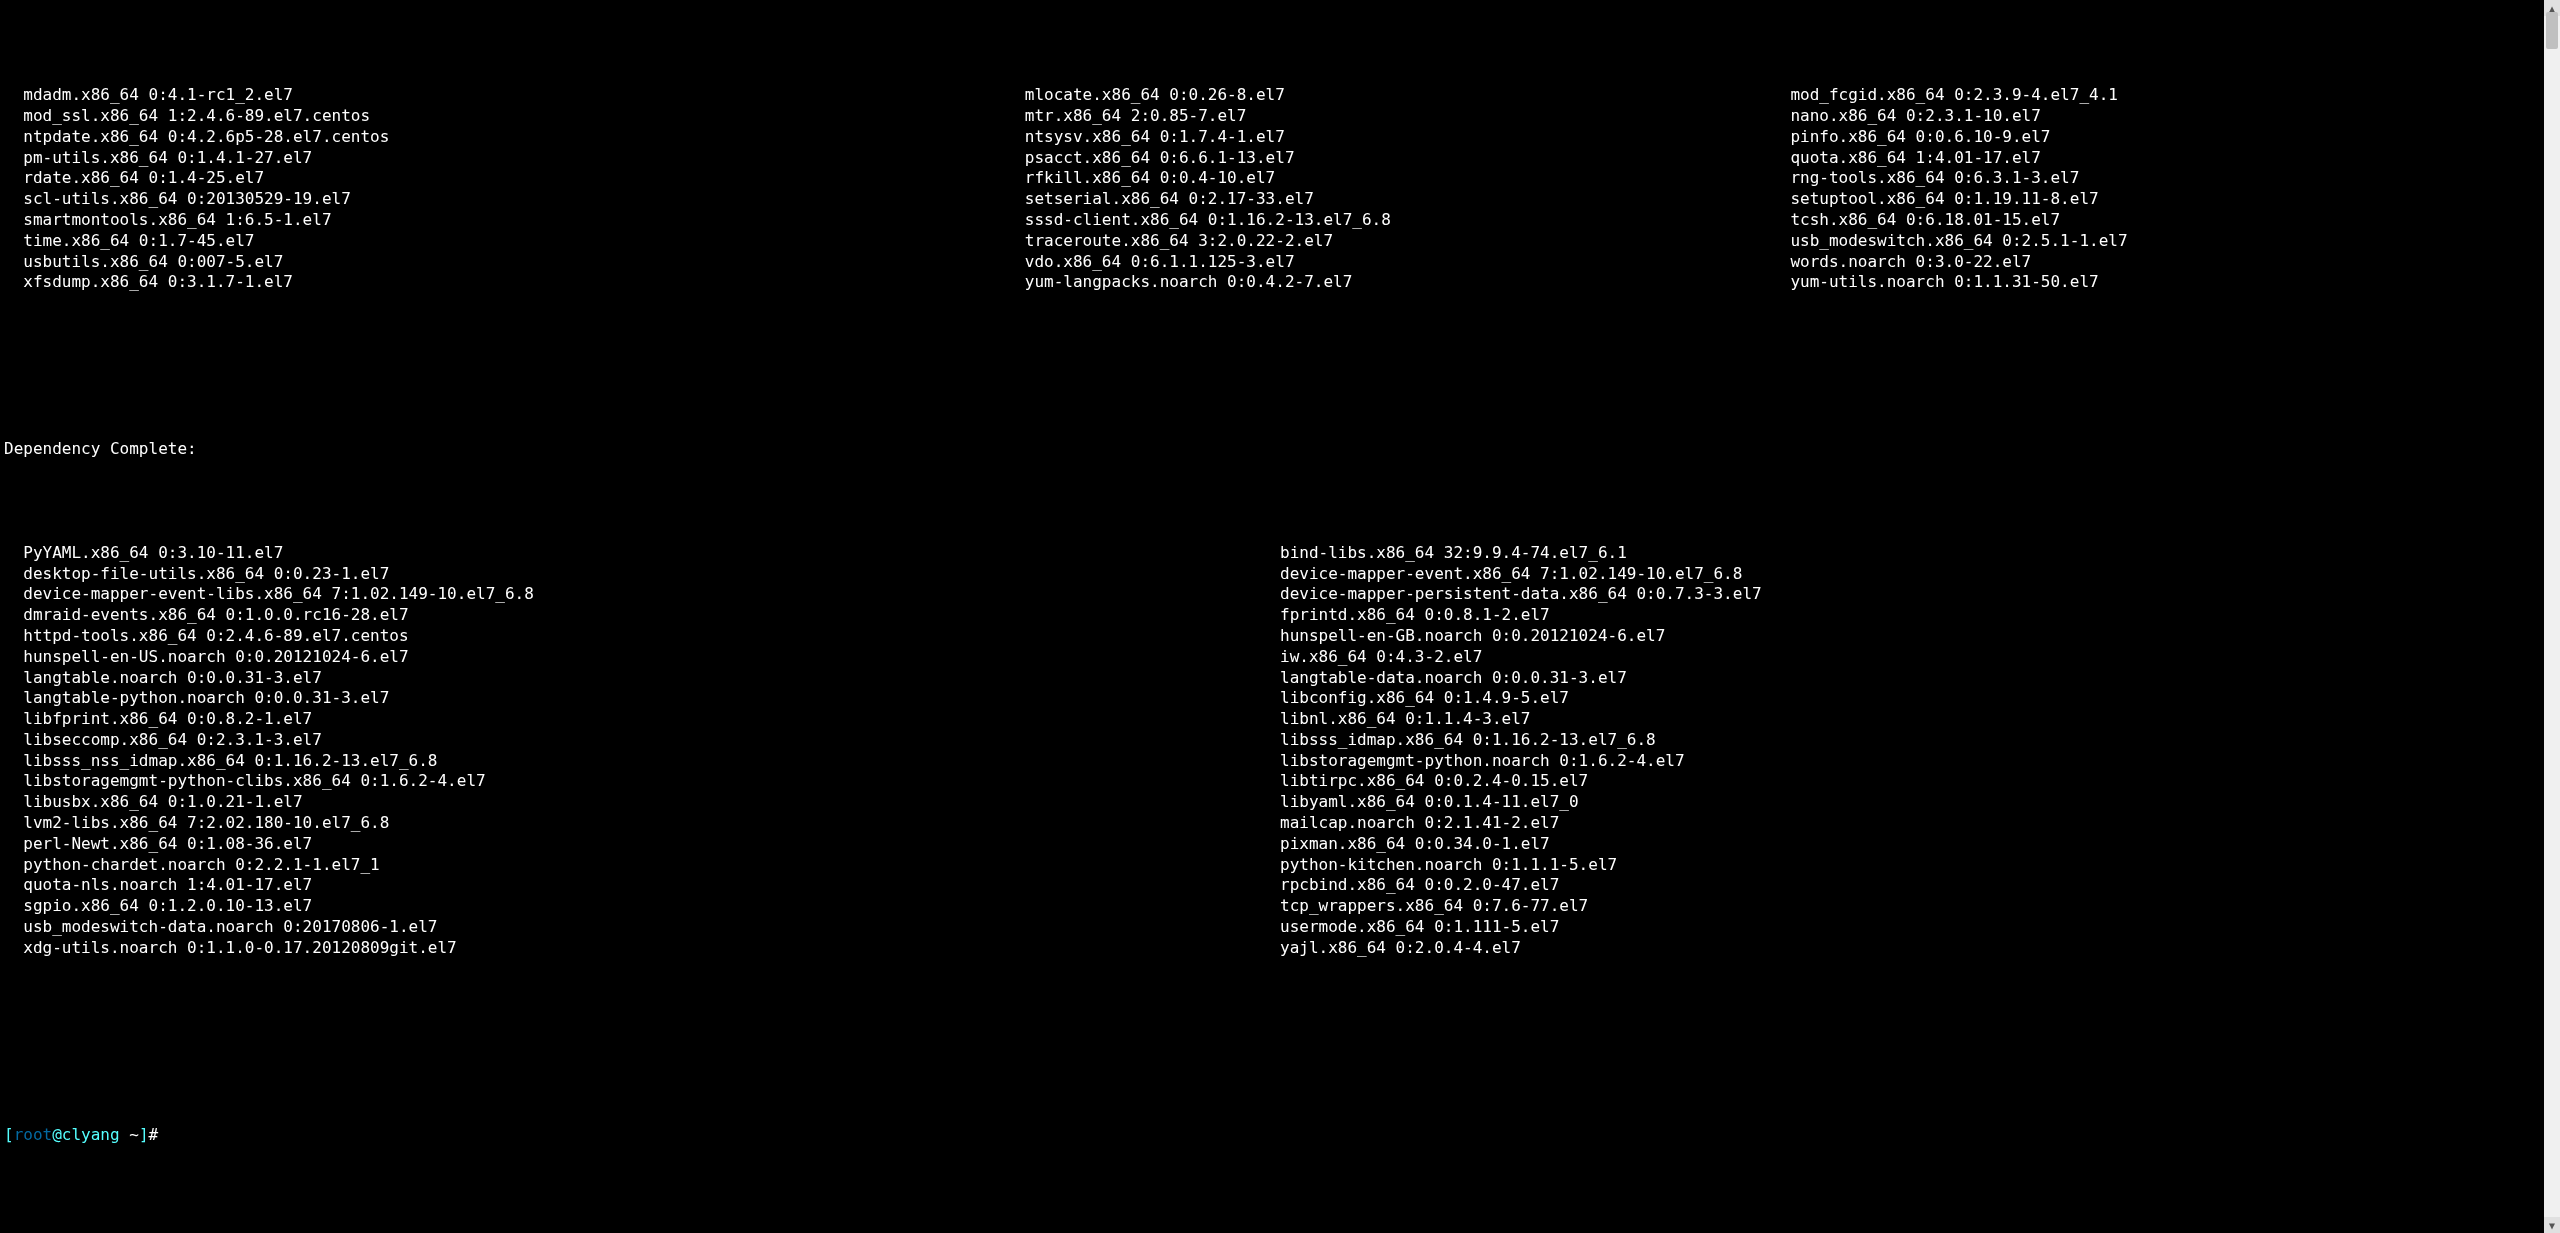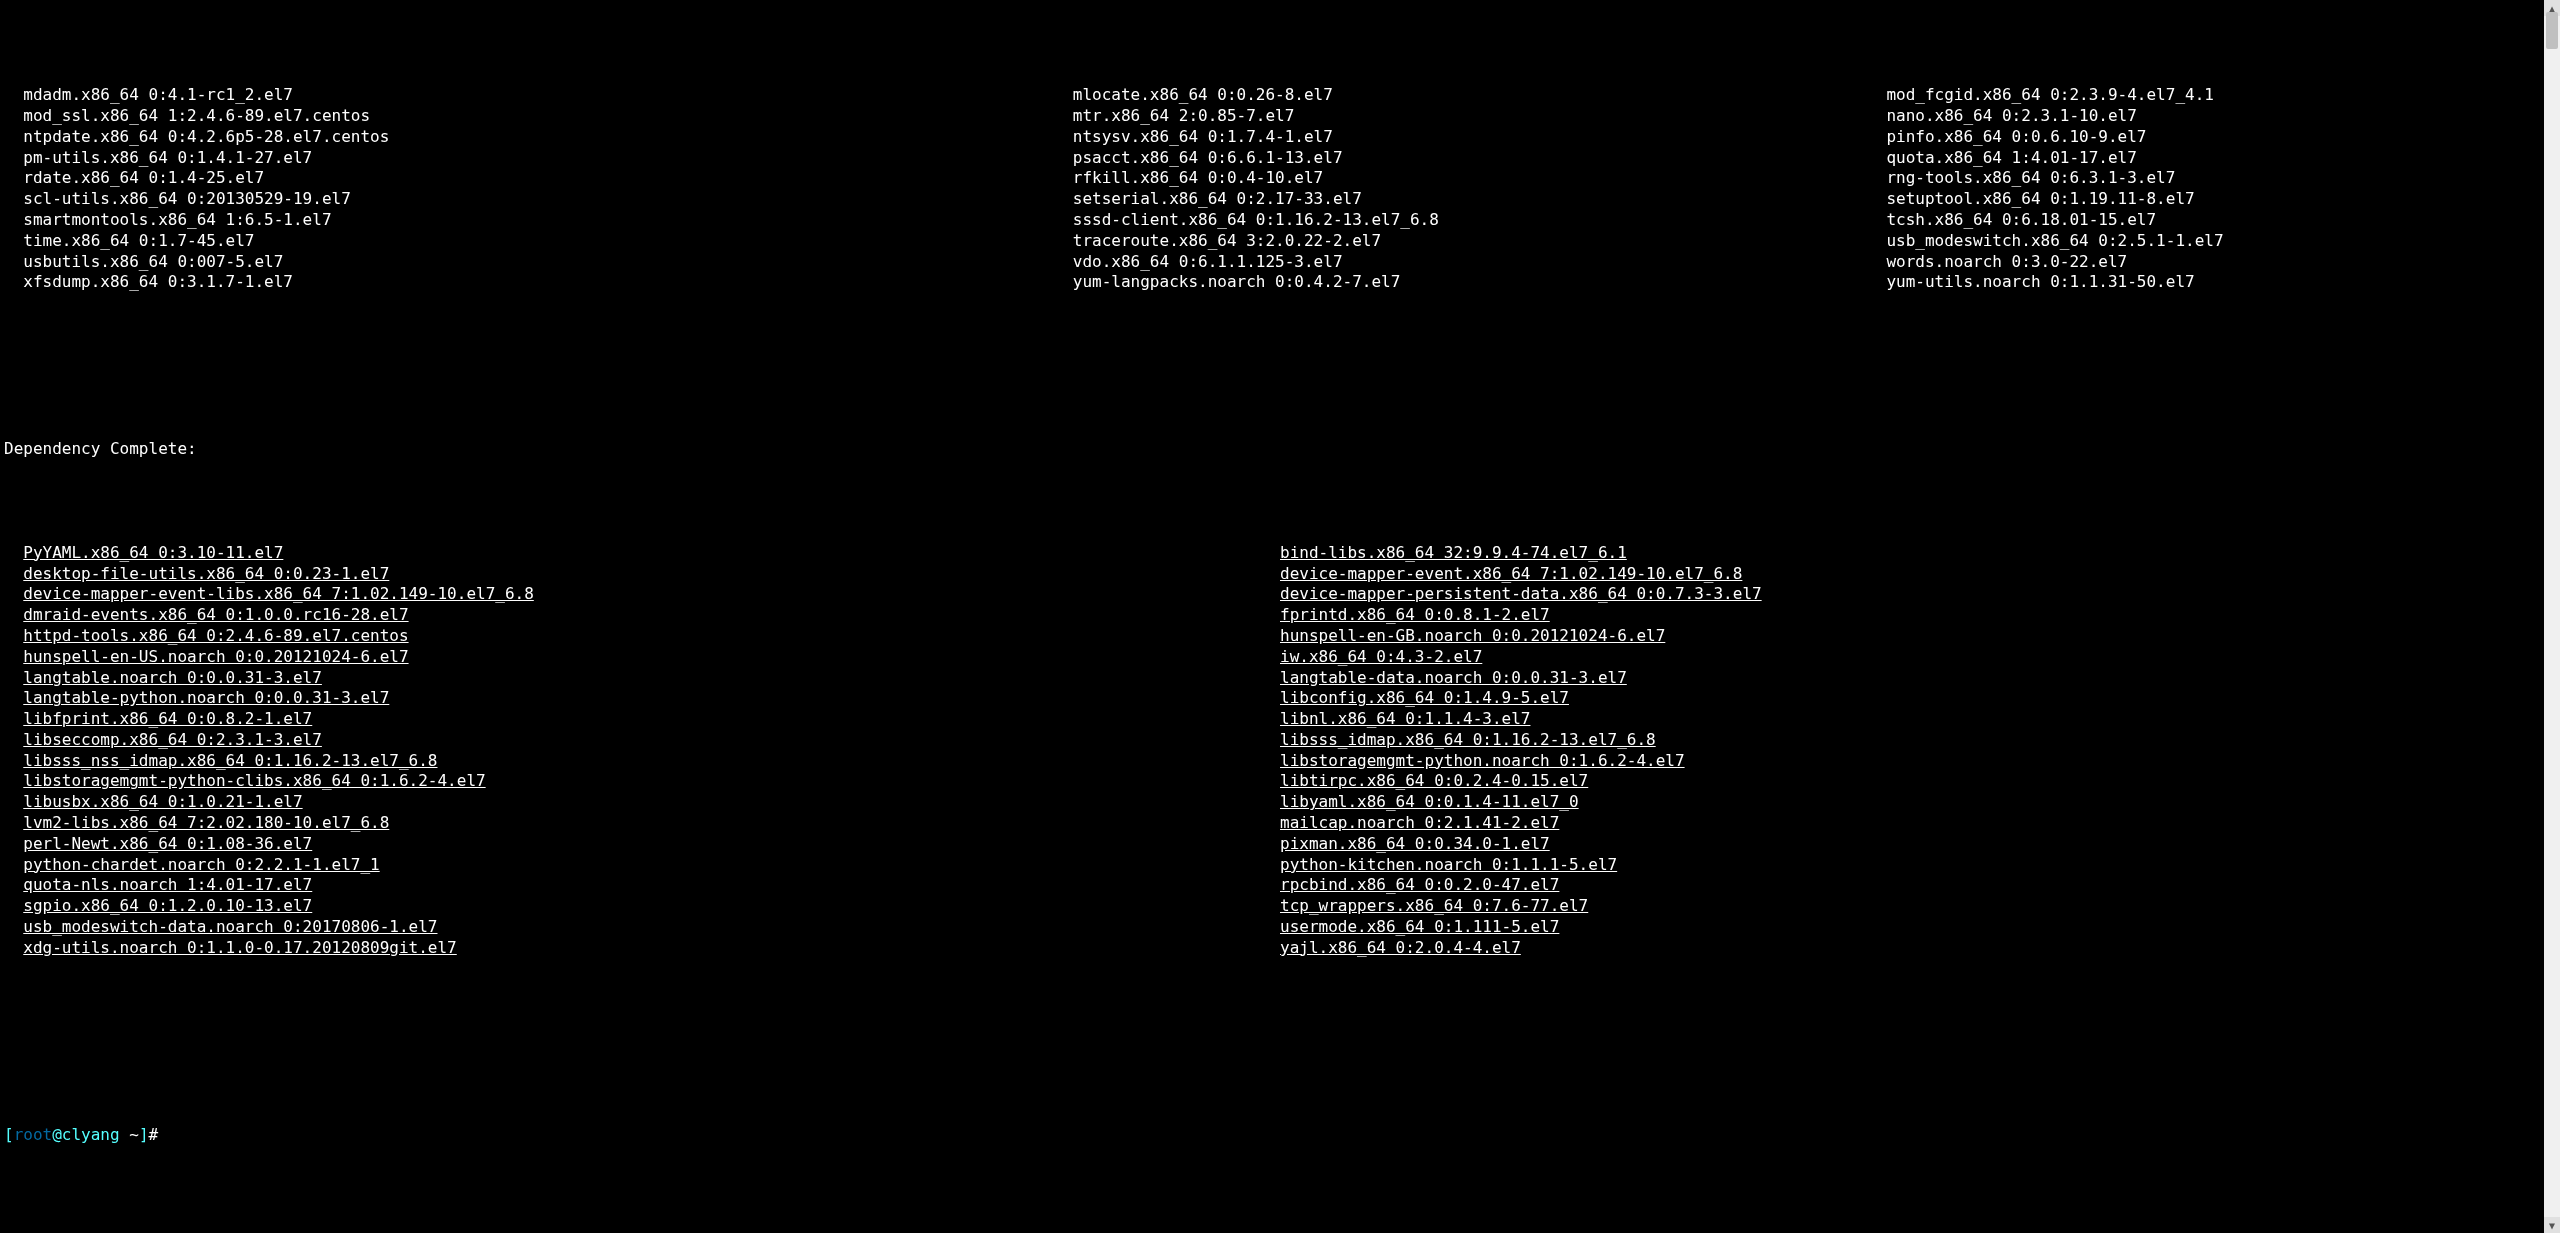--- a/index.html
+++ b/index.html
@@ -13,26 +13,24 @@
     width: 100%;
     height: 100%;
   }
   .terminal {
     padding: 2px 4px;
     white-space: pre;
   }
   .cols3 {
     display: grid;
     grid-template-columns: 40% 30% 30%;
-    gap: 48px;
   }
   .cols2 {
     display: grid;
     grid-template-columns: 50% 50%;
-    text-decoration: underline;
   }
   .indent {
     padding-left: 2ch;
   }
   .section-header {
     padding-left: 0;
   }
   .prompt-open  { color: #55ffff; } 
   .prompt-user  { color: #0369a1; } 
   .prompt-at    { color: #55ffff; }

